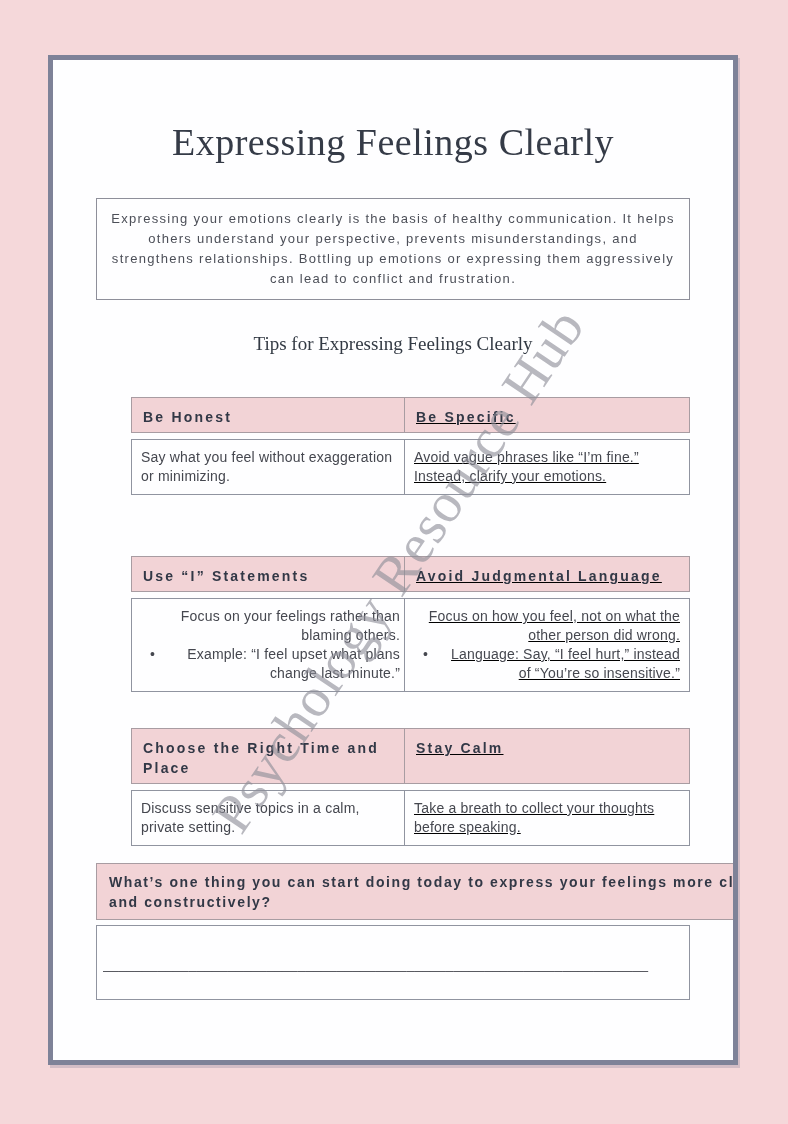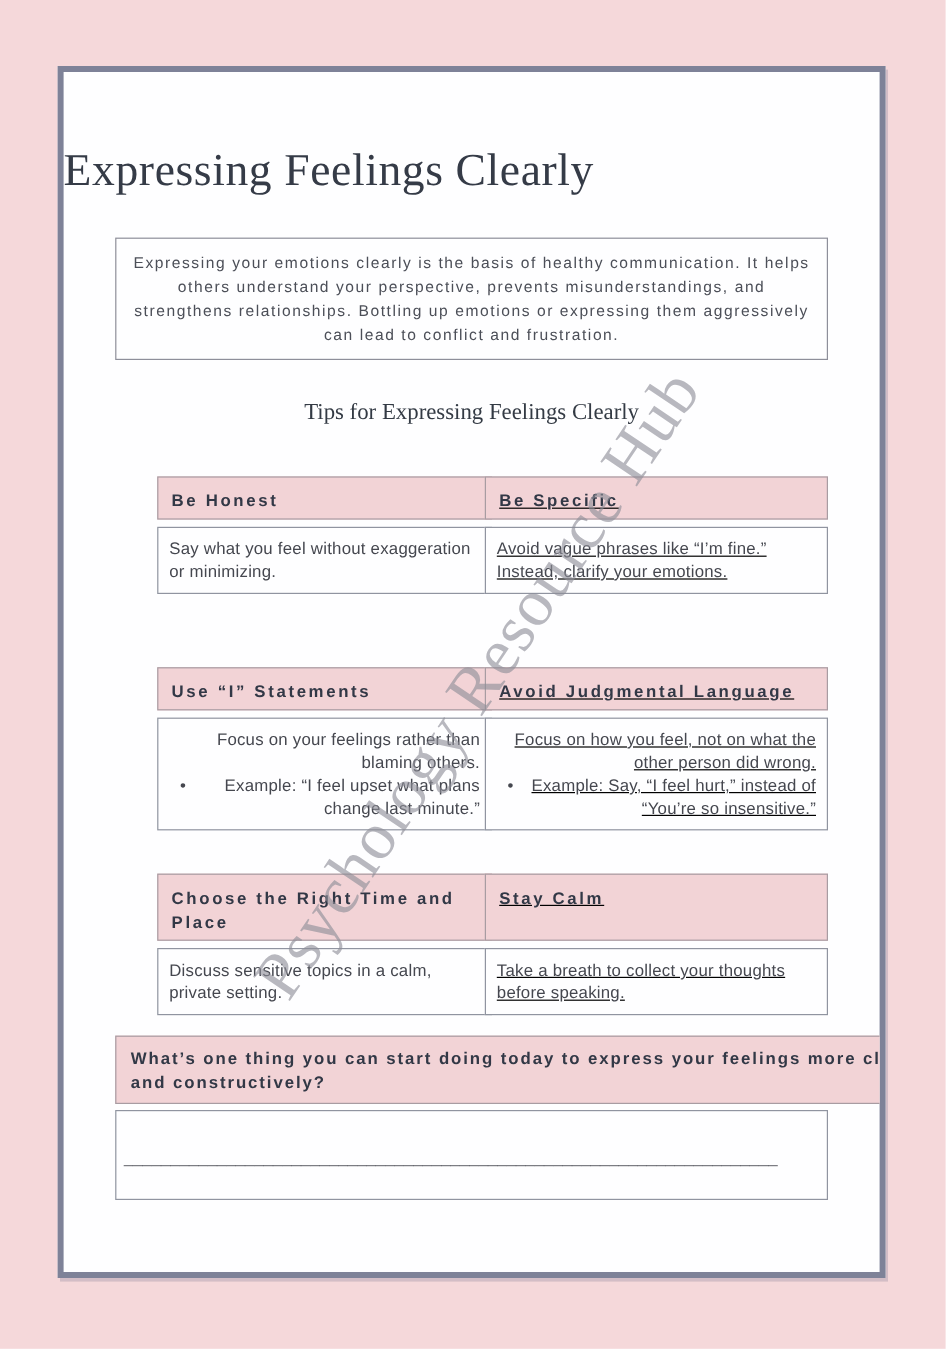--- a/index.html
+++ b/index.html
@@ -13,21 +13,21 @@
     position:absolute; left:48px; top:55px;
     width:690px; height:1010px;
     background:#FEFEFF;
     border:5px solid #7E8298;
     box-sizing:border-box;
     overflow:hidden;
     box-shadow:2px 3px 0 rgba(150,140,160,0.35);
   }
   .page-title {
     position:absolute; left:0; top:58px; width:100%;
-    text-align:left;
+    text-align:center;
     font-family:"Liberation Serif", serif;
     font-weight:400;
     font-size:38px; line-height:48px;
     letter-spacing:0.5px;
     color:#353B47;
   }
   .intro-box {
     position:absolute; left:43px; top:138px;
     width:594px; height:102px;
     border:1px solid #8E8F9A;
@@ -161,21 +161,21 @@
       <div class="bullet">Example: “I feel upset what plans change last minute.”</div>
     </div>
   </div>
 
   <div class="card right" id="card3">
     <div class="card-header">
       <span>Avoid Judgmental Language</span>
     </div>
     <div class="card-body b90">
       <div>Focus on how you feel, not on what the other person did wrong.</div>
-      <div class="bullet">Example: Say, “I feel hurt,” instead of “You’re so insensitive.”</div>
+      <div class="bullet">Language: Say, “I feel hurt,” instead of “You’re so insensitive.”</div>
     </div>
   </div>
 
   <div class="card tall" id="card4">
     <div class="card-header">
       <span>Choose the Right Time and Place</span>
     </div>
     <div class="card-body b56">
       <div>Discuss sensitive topics in a calm, private setting.</div>
     </div>

